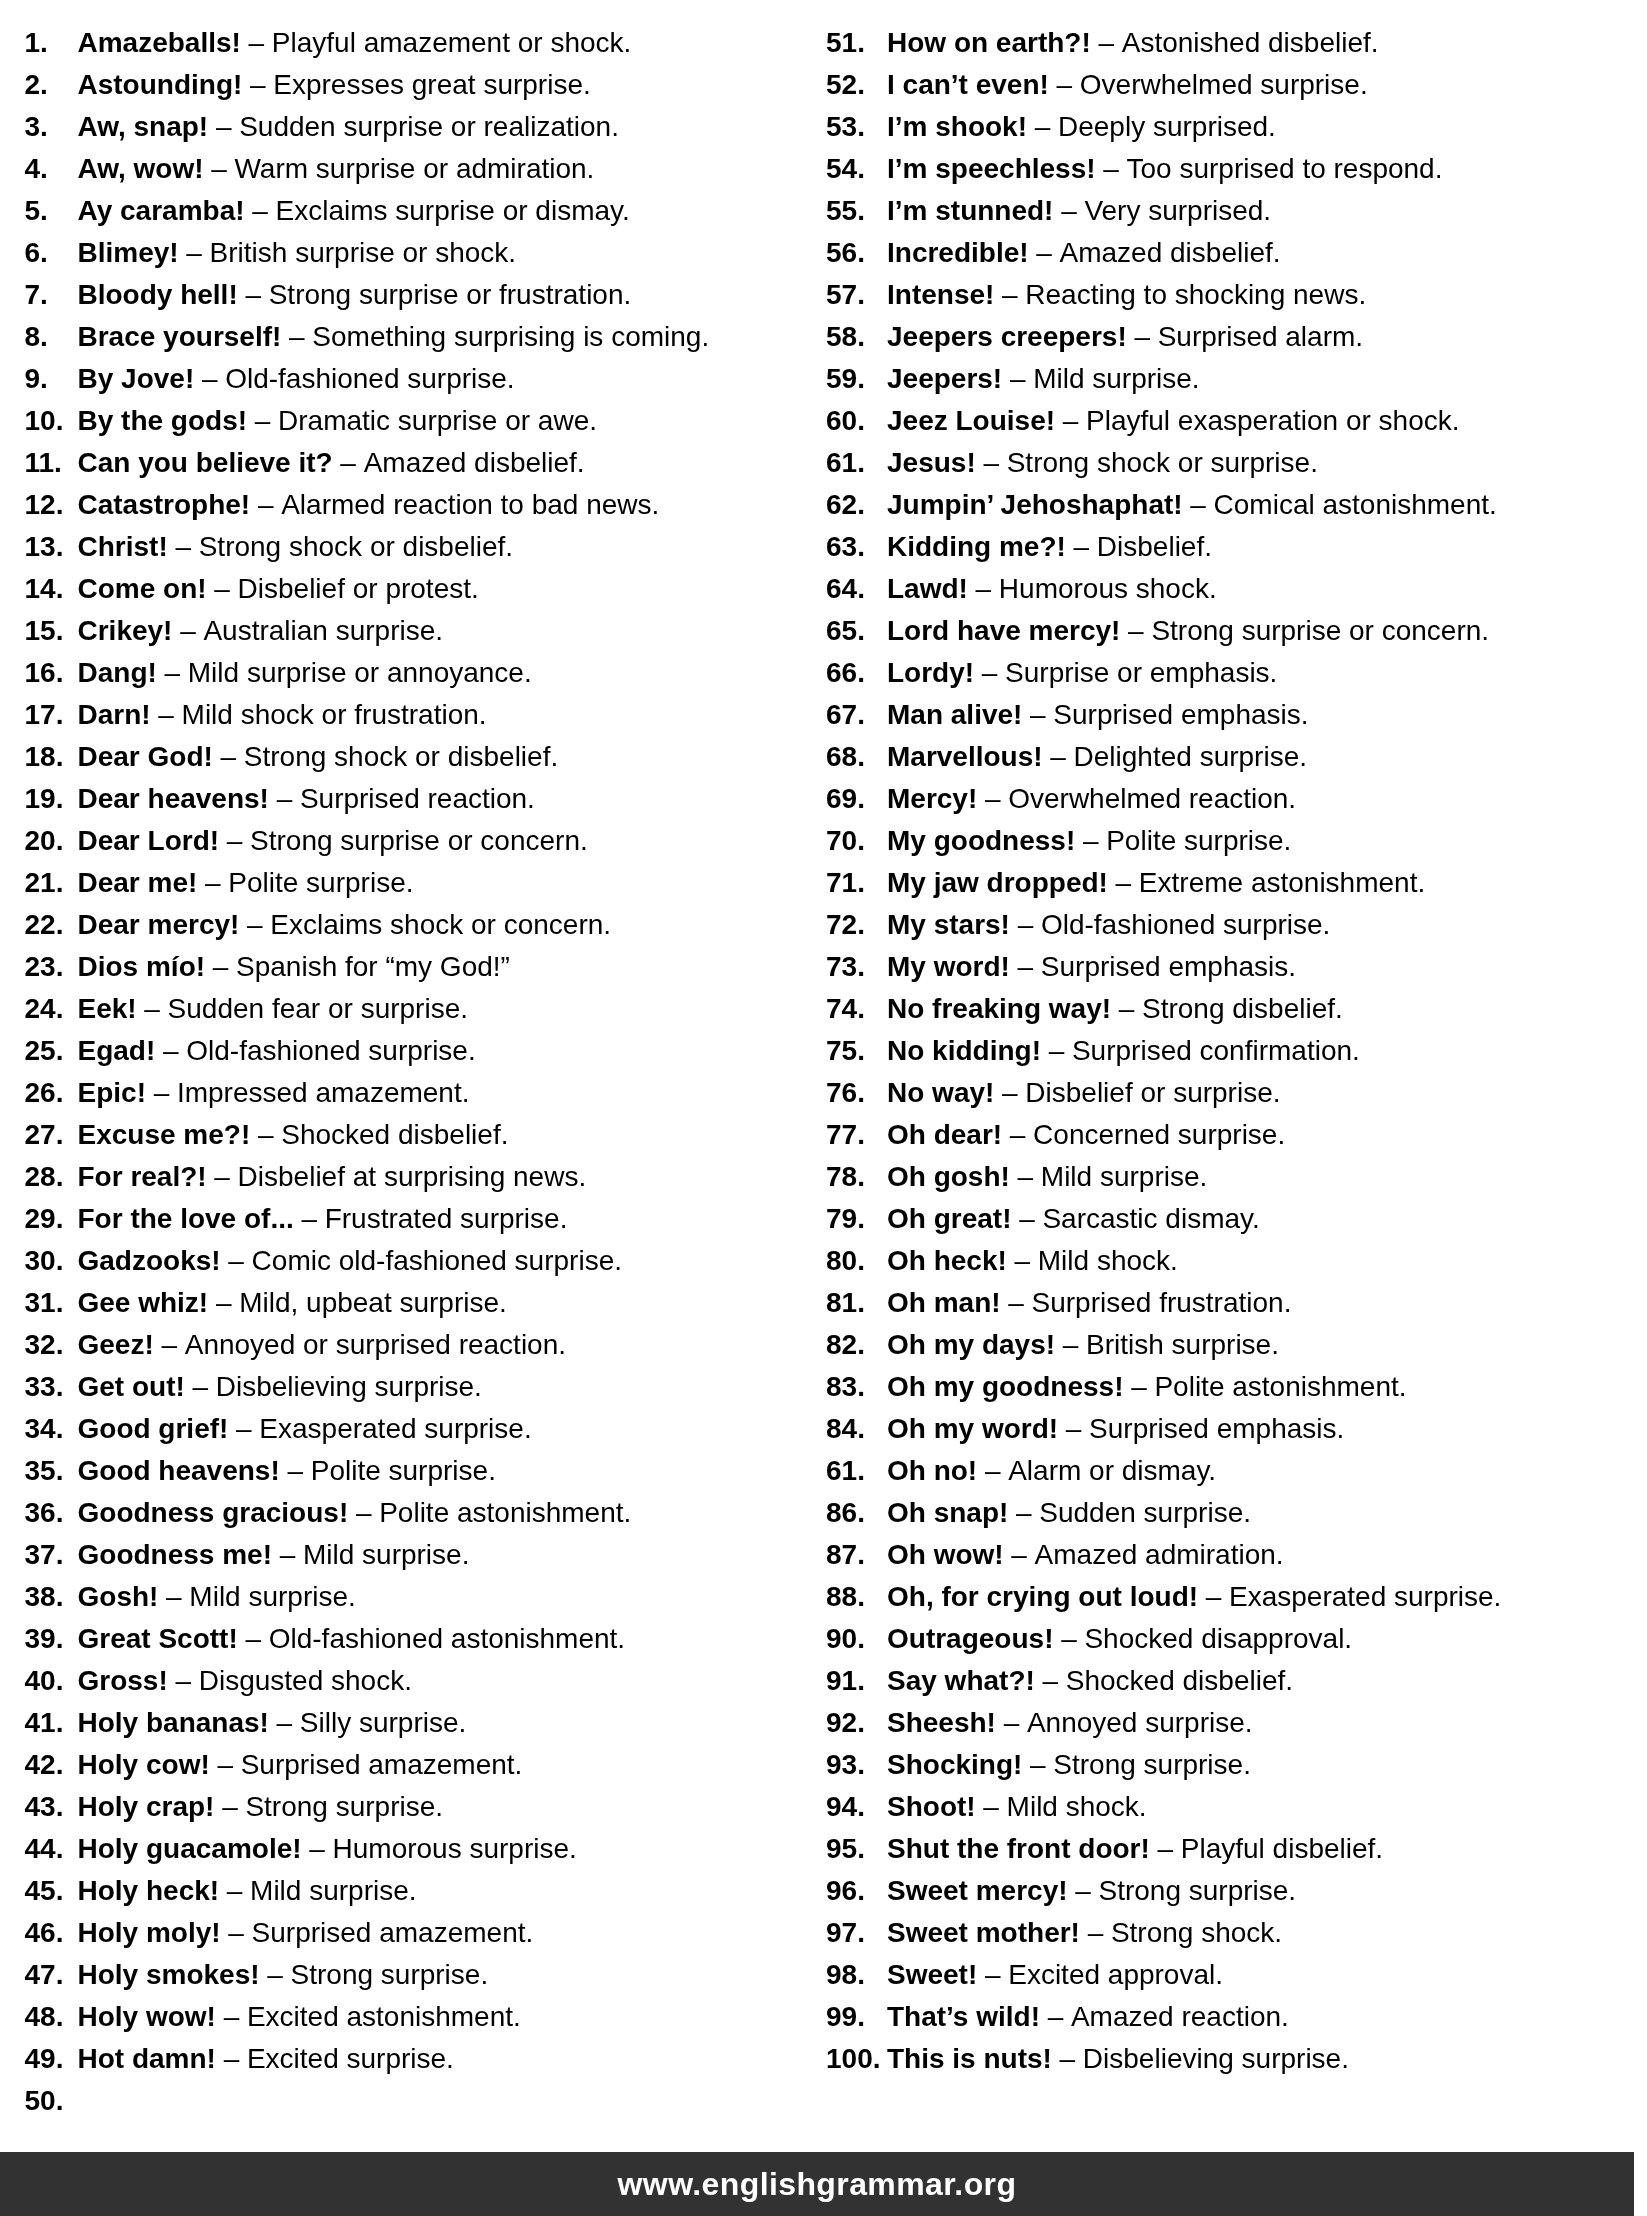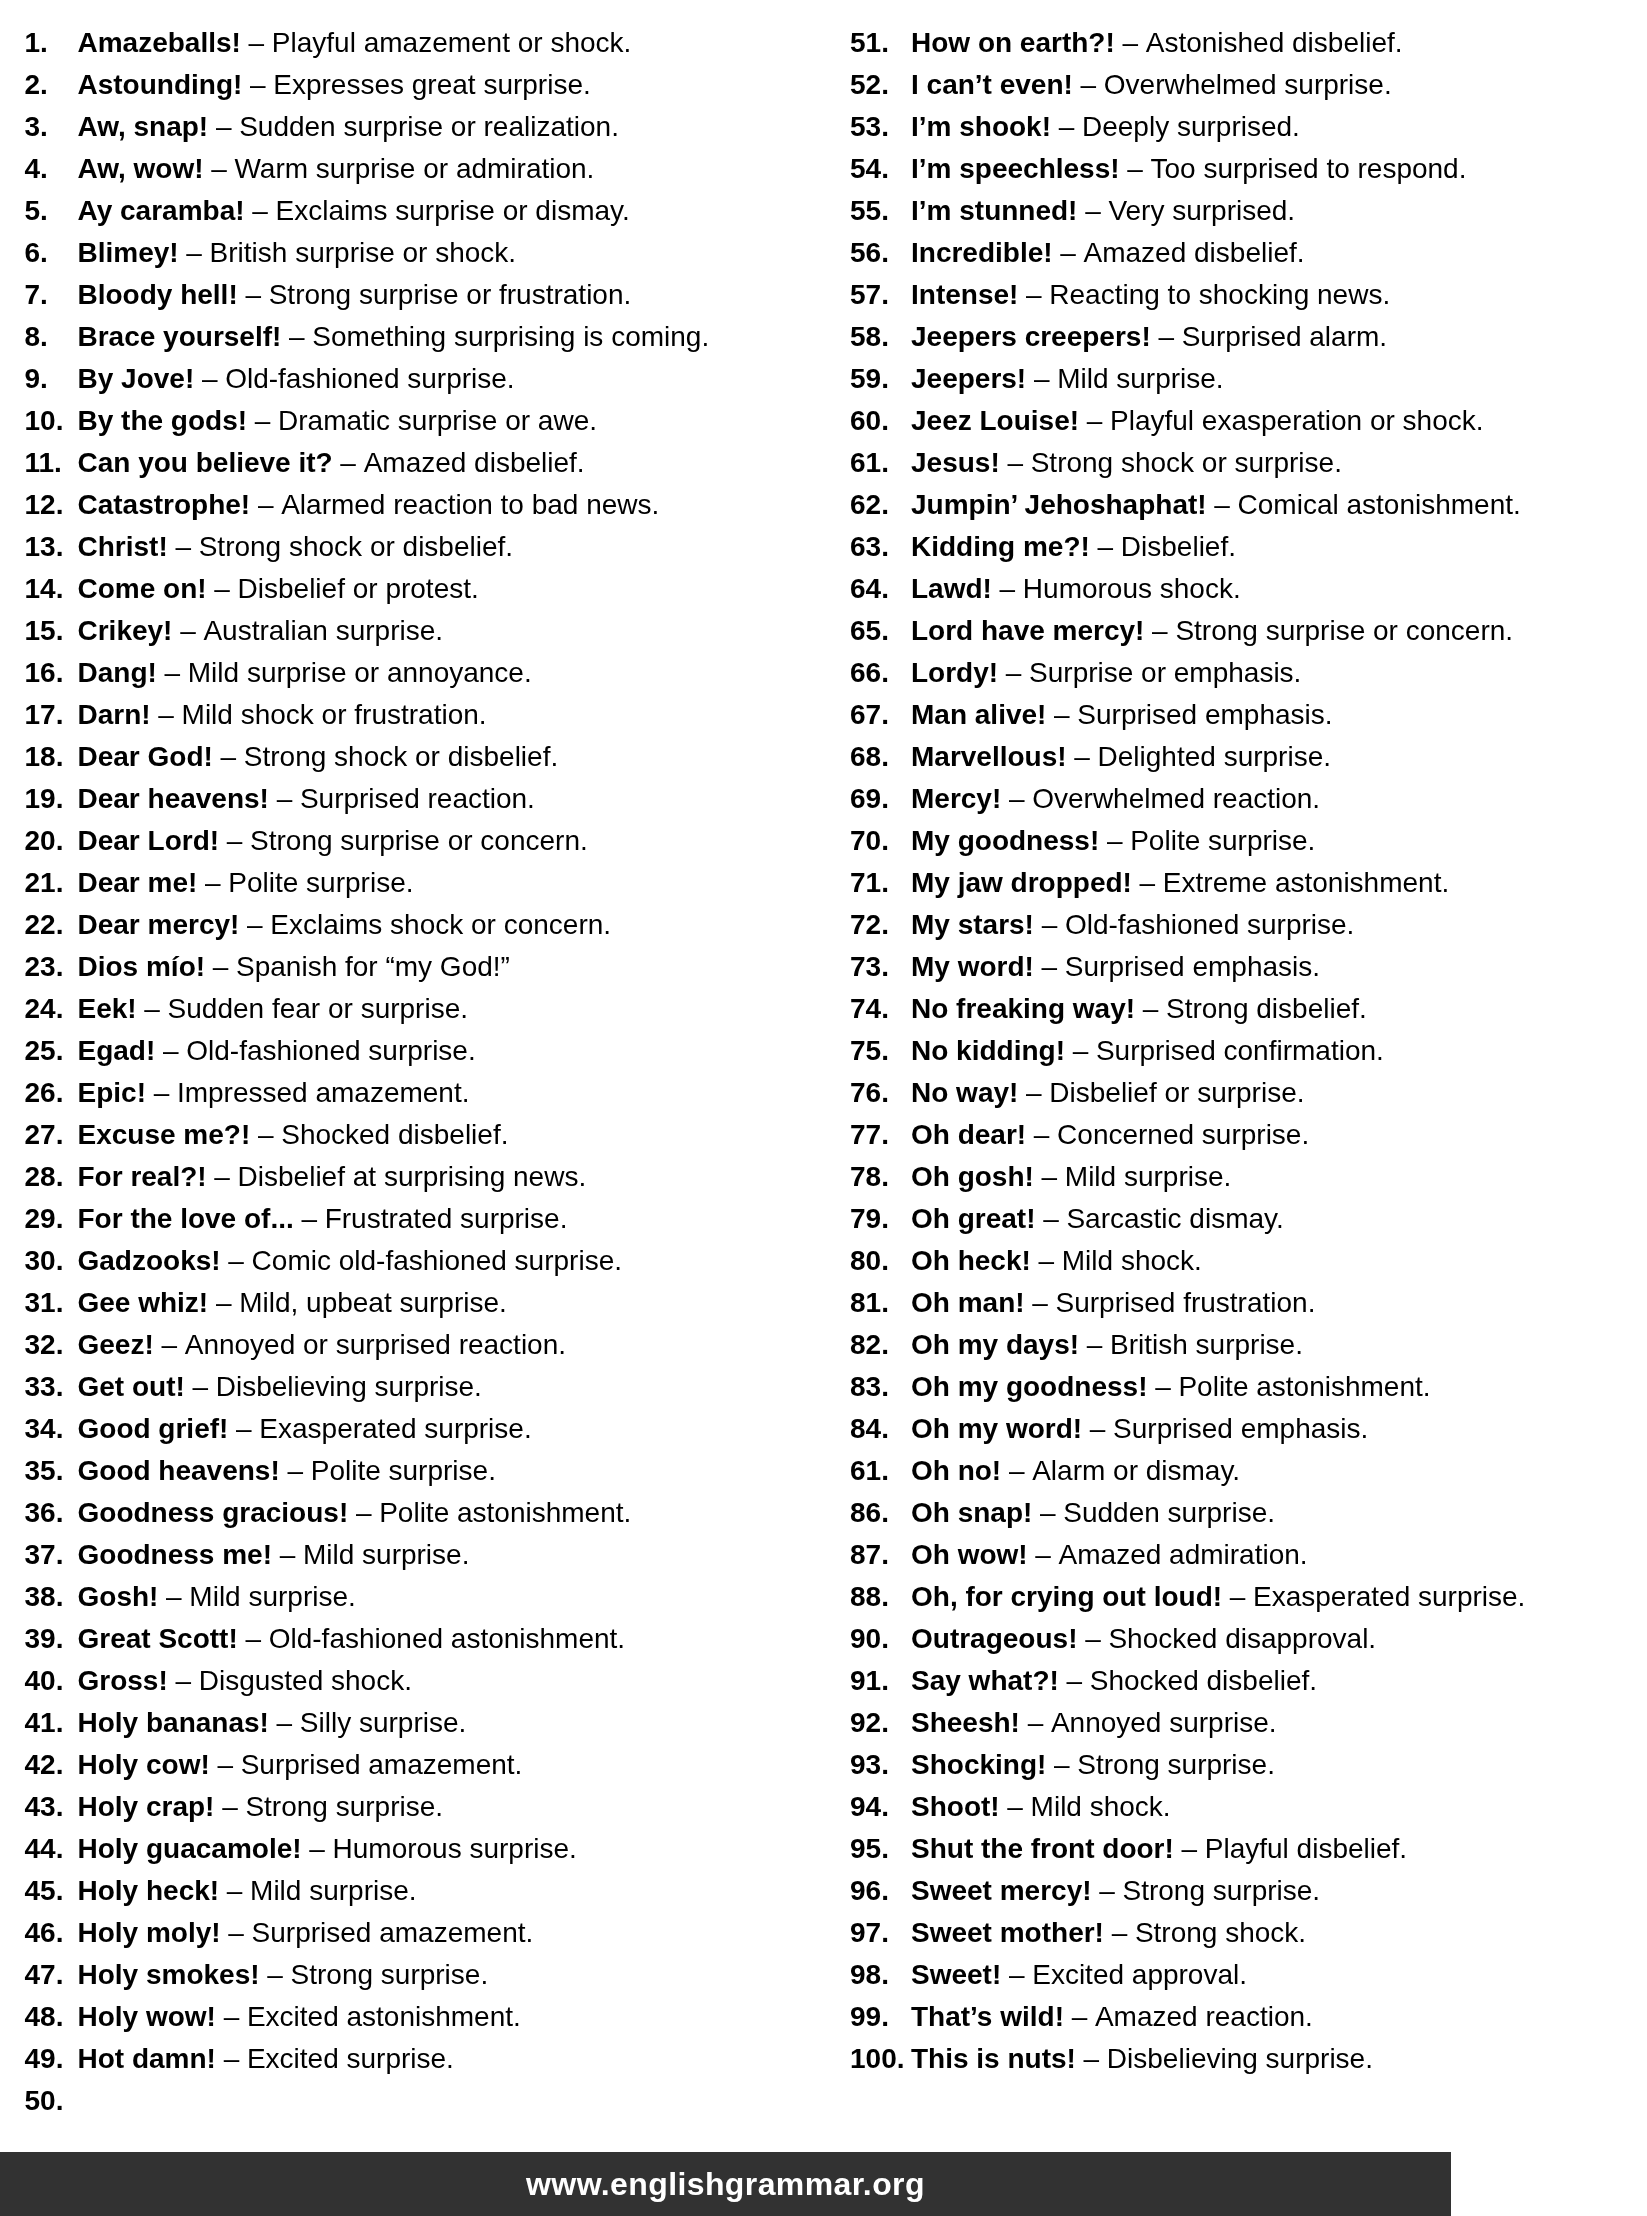--- a/index.html
+++ b/index.html
@@ -9,21 +9,21 @@
     position: relative;
     background: #ffffff;
     font-family: "Liberation Sans", "DejaVu Sans", sans-serif;
     overflow: hidden;
   }
   .column {
     position: absolute;
     top: 22px;
   }
   .col-left  { left: 24.5px; }
-  .col-right { left: 850px; }
+  .col-right { left: 826px; }
   .item {
     display: flex;
     align-items: baseline;
     height: 42px;
     line-height: 42px;
     font-size: 28px;
     color: #000000;
     white-space: nowrap;
   }
   .num {
@@ -32,21 +32,21 @@
     font-weight: bold;
   }
   .col-right .num { min-width: 61px; }
   .term { font-weight: bold; }
   .dash { font-weight: normal; margin: 0 7.7px; }
   .def  { font-weight: normal; }
   .footer {
     position: absolute;
     left: 0;
     top: 2152px;
-    width: 1451px;
+    width: 1634px;
     height: 64px;
     background: #323232;
     display: flex;
     align-items: center;
     justify-content: center;
   }
   .footer-url {
     color: #ffffff;
     font-weight: bold;
     font-size: 32px;

